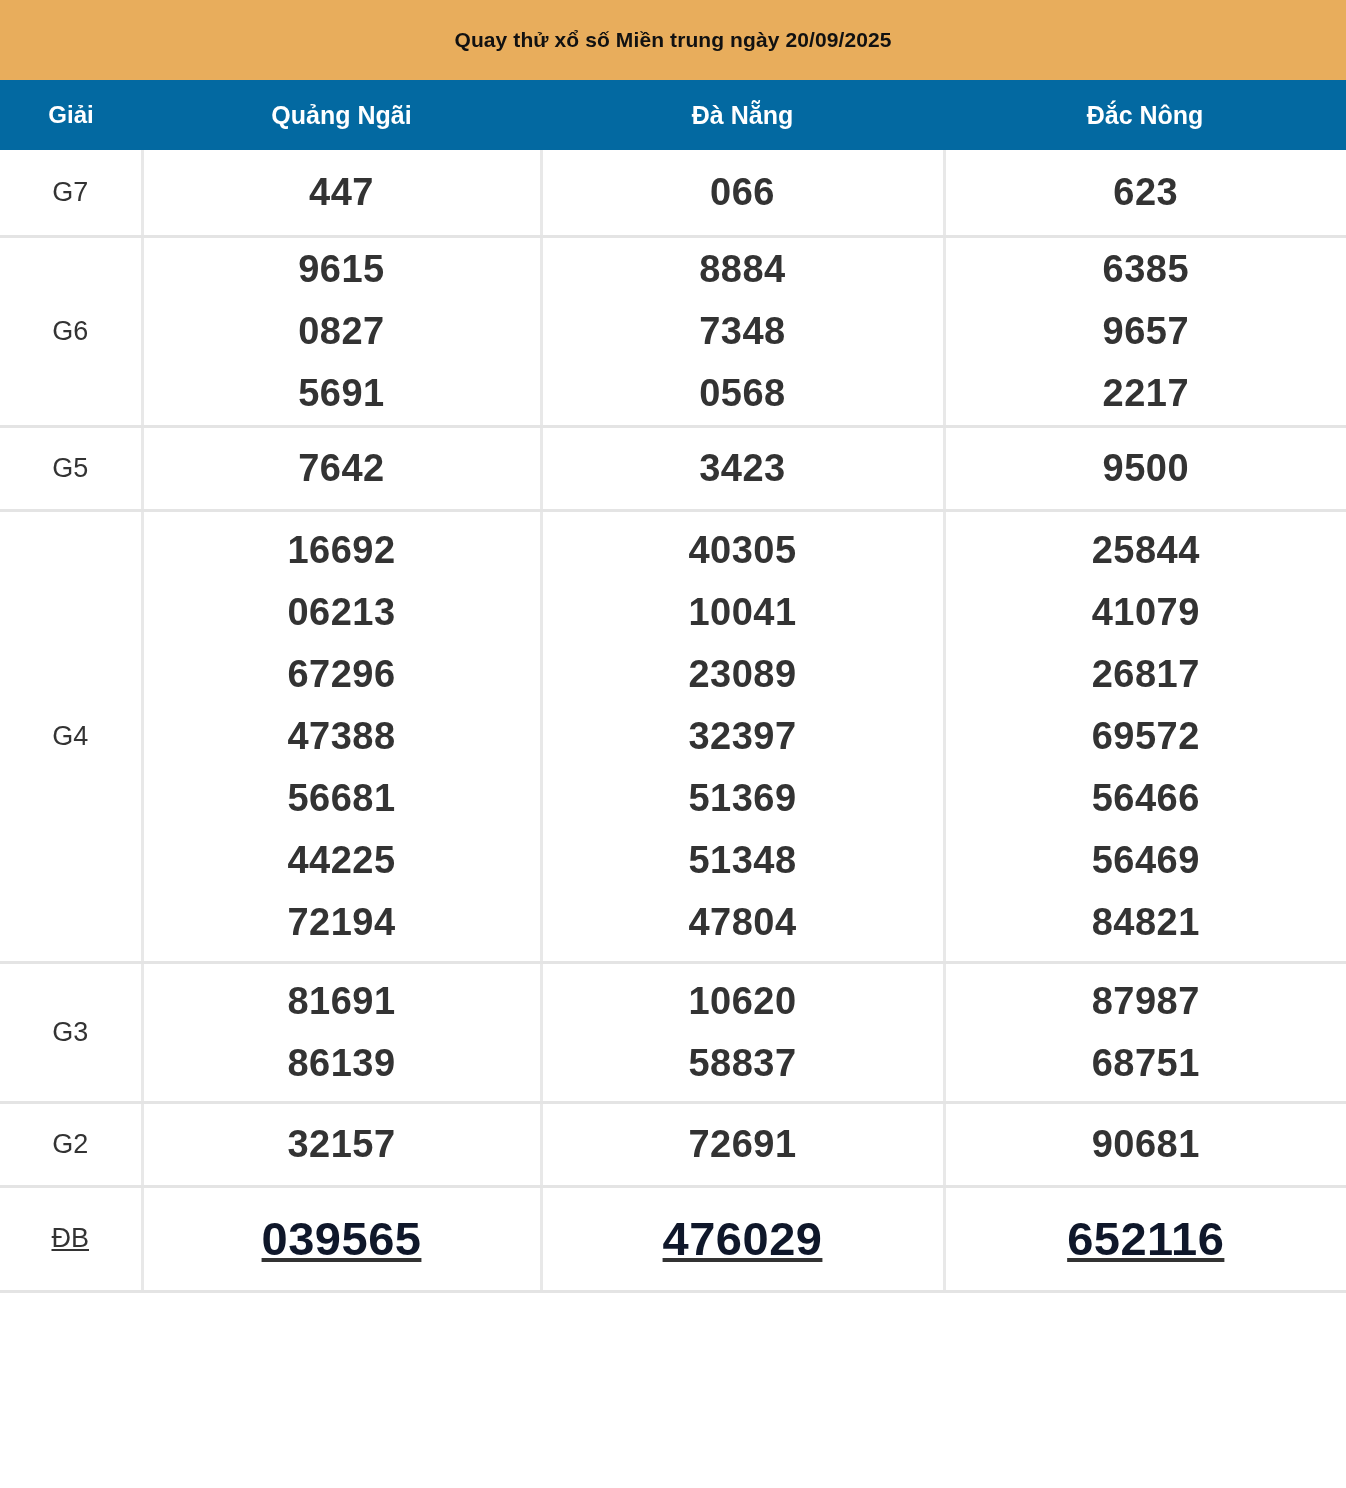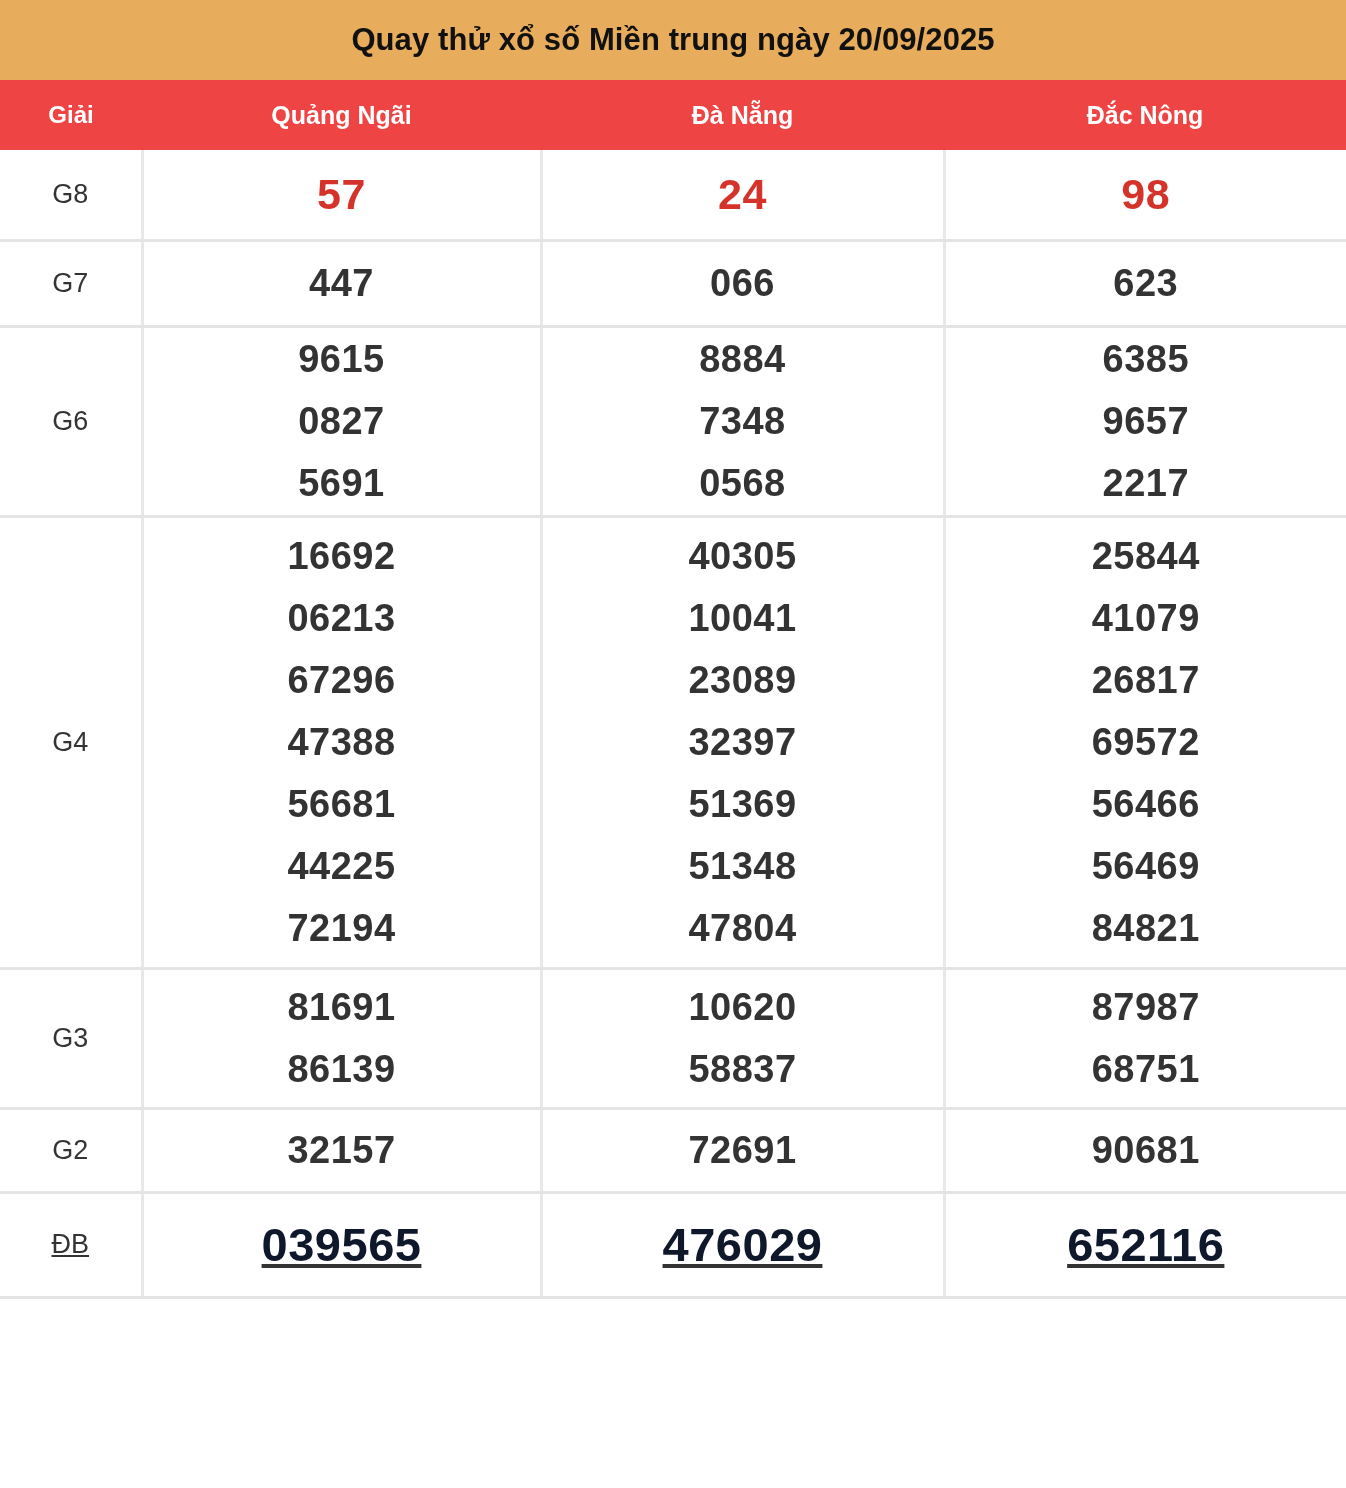--- a/index.html
+++ b/index.html
@@ -23,30 +23,30 @@
   .lottery-table col.c-prov2  { width: 403px; }
   .lottery-table col.c-prov3  { width: 402px; }
 
   
   .title-bar td {
     background: #e8ad5c;
     height: 80px;
     text-align: center;
     vertical-align: middle;
     color: #111111;
-    font-size: 31px;
+    font-size: 21px;
     font-weight: bold;
     letter-spacing: 0.1px;
     padding: 0 10px;
     border: none;
   }
 
   
   .col-head th {
-    background: #ef4444;
+    background: #0369a1;
     height: 70px;
     color: #ffffff;
     font-size: 25px;
     font-weight: bold;
     text-align: center;
     vertical-align: middle;
     border: none;
     padding: 0;
   }
   .col-head th.prize-head { font-size: 24px; }
@@ -120,38 +120,20 @@
     </tr>
     <tr class="col-head">
       <th class="prize-head">Giải</th>
       <th>Quảng Ngãi</th>
       <th>Đà Nẵng</th>
       <th>Đắc Nông</th>
     </tr>
   </thead>
 
   <tbody class="results" id="results-body">
-      <tr class="r-g8">
-        <td class="prize-label">G8</td>
-        <td>
-          <div class="num-stack">
-            <span class="num">57</span>
-          </div>
-        </td>
-        <td>
-          <div class="num-stack">
-            <span class="num">24</span>
-          </div>
-        </td>
-        <td>
-          <div class="num-stack">
-            <span class="num">98</span>
-          </div>
-        </td>
-      </tr>
       <tr class="r-g7">
         <td class="prize-label">G7</td>
         <td>
           <div class="num-stack">
             <span class="num">447</span>
           </div>
         </td>
         <td>
           <div class="num-stack">
             <span class="num">066</span>
@@ -177,20 +159,38 @@
             <span class="num">8884</span>
             <span class="num">7348</span>
             <span class="num">0568</span>
           </div>
         </td>
         <td>
           <div class="num-stack">
             <span class="num">6385</span>
             <span class="num">9657</span>
             <span class="num">2217</span>
+          </div>
+        </td>
+      </tr>
+      <tr class="r-g5">
+        <td class="prize-label">G5</td>
+        <td>
+          <div class="num-stack">
+            <span class="num">7642</span>
+          </div>
+        </td>
+        <td>
+          <div class="num-stack">
+            <span class="num">3423</span>
+          </div>
+        </td>
+        <td>
+          <div class="num-stack">
+            <span class="num">9500</span>
           </div>
         </td>
       </tr>
       <tr class="r-g4">
         <td class="prize-label">G4</td>
         <td>
           <div class="num-stack">
             <span class="num">16692</span>
             <span class="num">06213</span>
             <span class="num">67296</span>

